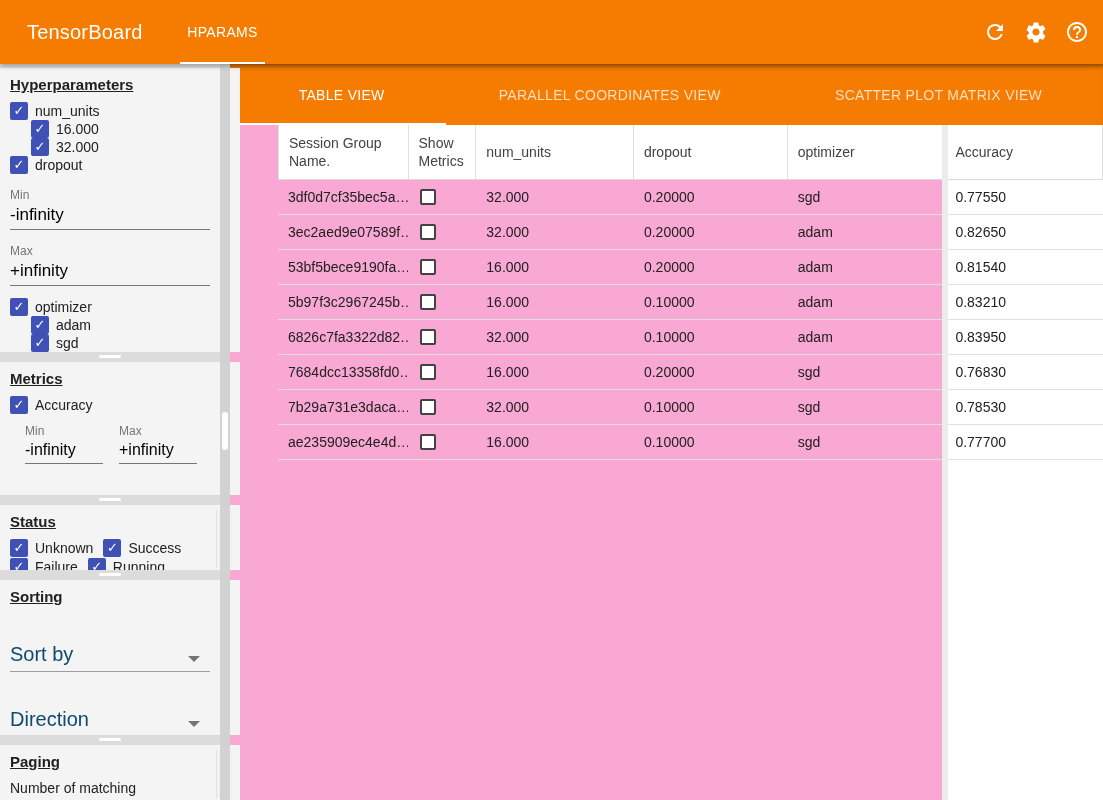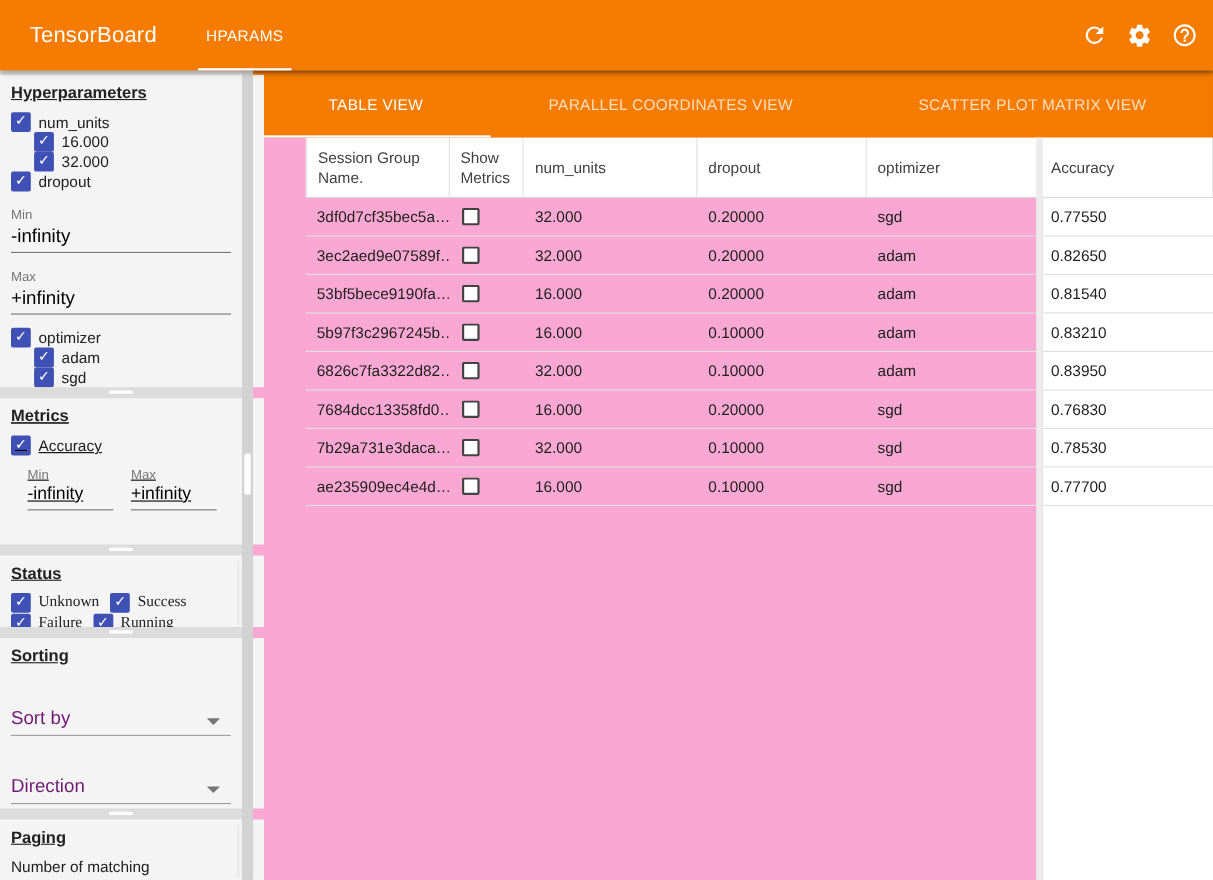--- a/index.html
+++ b/index.html
@@ -23,44 +23,44 @@
     font-size:14px; letter-spacing:0.4px; padding-top:3px; cursor:pointer; margin-right:6px; }
   .caret-down-white { width:0; height:0; border-left:5px solid transparent; border-right:5px solid transparent;
     border-top:5px solid rgba(255,255,255,0.9); margin-top:5px; margin-right:4px; }
   .hicon { width:24px; height:24px; cursor:pointer; }
   .hicon svg { width:24px; height:24px; fill:#fff; }
 
   
   .sidebar { position:absolute; left:0; top:64px; width:220px; height:736px; background:#dcdcdc; z-index:5; }
   .side-section { position:absolute; left:0; width:240px; background:#f4f4f4; overflow:hidden; padding:8px 0 0 10px; }
   .sec-hyper   { top:4px;   height:284px; }
-  .sec-metrics { top:298px; height:133px;text-decoration:underline; }
+  .sec-metrics { top:298px; height:133px; }
   .sec-status  { top:441px; height:65px;  }
   .sec-sorting { top:516px; height:155px; }
   .sec-paging  { top:681px; height:55px;  }
   .drag-handle { position:absolute; left:99px; width:22px; height:3px; background:#fff; border-radius:2px; z-index:6; }
   .side-heading { font-size:15px; font-weight:bold; color:#212121; text-decoration:underline; margin-bottom:9px; }
   .cb-row { display:flex; align-items:center; height:18px; margin-bottom:0; }
   .cb-row.child { margin-left:21px; }
   .cb { width:18px; height:18px; min-width:18px; border-radius:2px; background:#3f51b5;
     display:inline-flex; align-items:center; justify-content:center; cursor:pointer; }
   .cb::after { content:"✓"; color:#fff; font-size:13px; font-weight:bold;
     font-family:"DejaVu Sans",sans-serif; line-height:18px; }
   .cb-label { font-size:14px; color:#212121; margin-left:7px; white-space:nowrap; }
   .field-label { font-size:12px; color:#757575; margin-top:14px; }
   .field-value { font-size:17px; color:#000000; margin-top:3px; padding-bottom:4px;
     border-bottom:1px solid #757575; width:200px; cursor:text; }
   .minmax-row { display:flex; margin-left:15px; margin-top:10px; gap:16px; }
   .minmax-col .field-label { margin-top:0; }
   .minmax-col .field-value { width:78px; font-size:16px; }
   .status-grid { display:flex; flex-wrap:wrap; width:182px; }
-  .status-item { display:inline-flex; align-items:center; height:18px; margin:0 10px 1px 0;font-family:Liberation Serif, serif; }
+  .status-item { display:inline-flex; align-items:center; height:18px; margin:0 10px 1px 0; }
   .select-box { display:flex; align-items:flex-end; justify-content:space-between;
     width:200px; border-bottom:1px solid #9e9e9e; padding-bottom:5px; cursor:pointer; }
-  .select-box .sel-label { font-size:17px; color:#701a75; }
+  .select-box .sel-label { font-size:20px; color:#0c4a6e; }
   .caret-down-gray { width:0; height:0; border-left:6px solid transparent; border-right:6px solid transparent;
     border-top:6px solid #757575; margin-bottom:4px; margin-right:10px; }
   .sortby-box { margin-top:38px; }
   .direction-box { margin-top:36px; }
   .paging-text { font-size:14px; color:#212121; width:172px; line-height:1.3; }
 
   
   .mini-scroll { position:absolute; right:8px; width:16px; background:#f1f1f1; border-left:1px solid #e3e3e3; }
   .mini-scroll .arr { width:0; height:0; border-left:4px solid transparent; border-right:4px solid transparent; margin:4px auto; }
   .mini-scroll .arr.up { border-bottom:5px solid #9e9e9e; }

